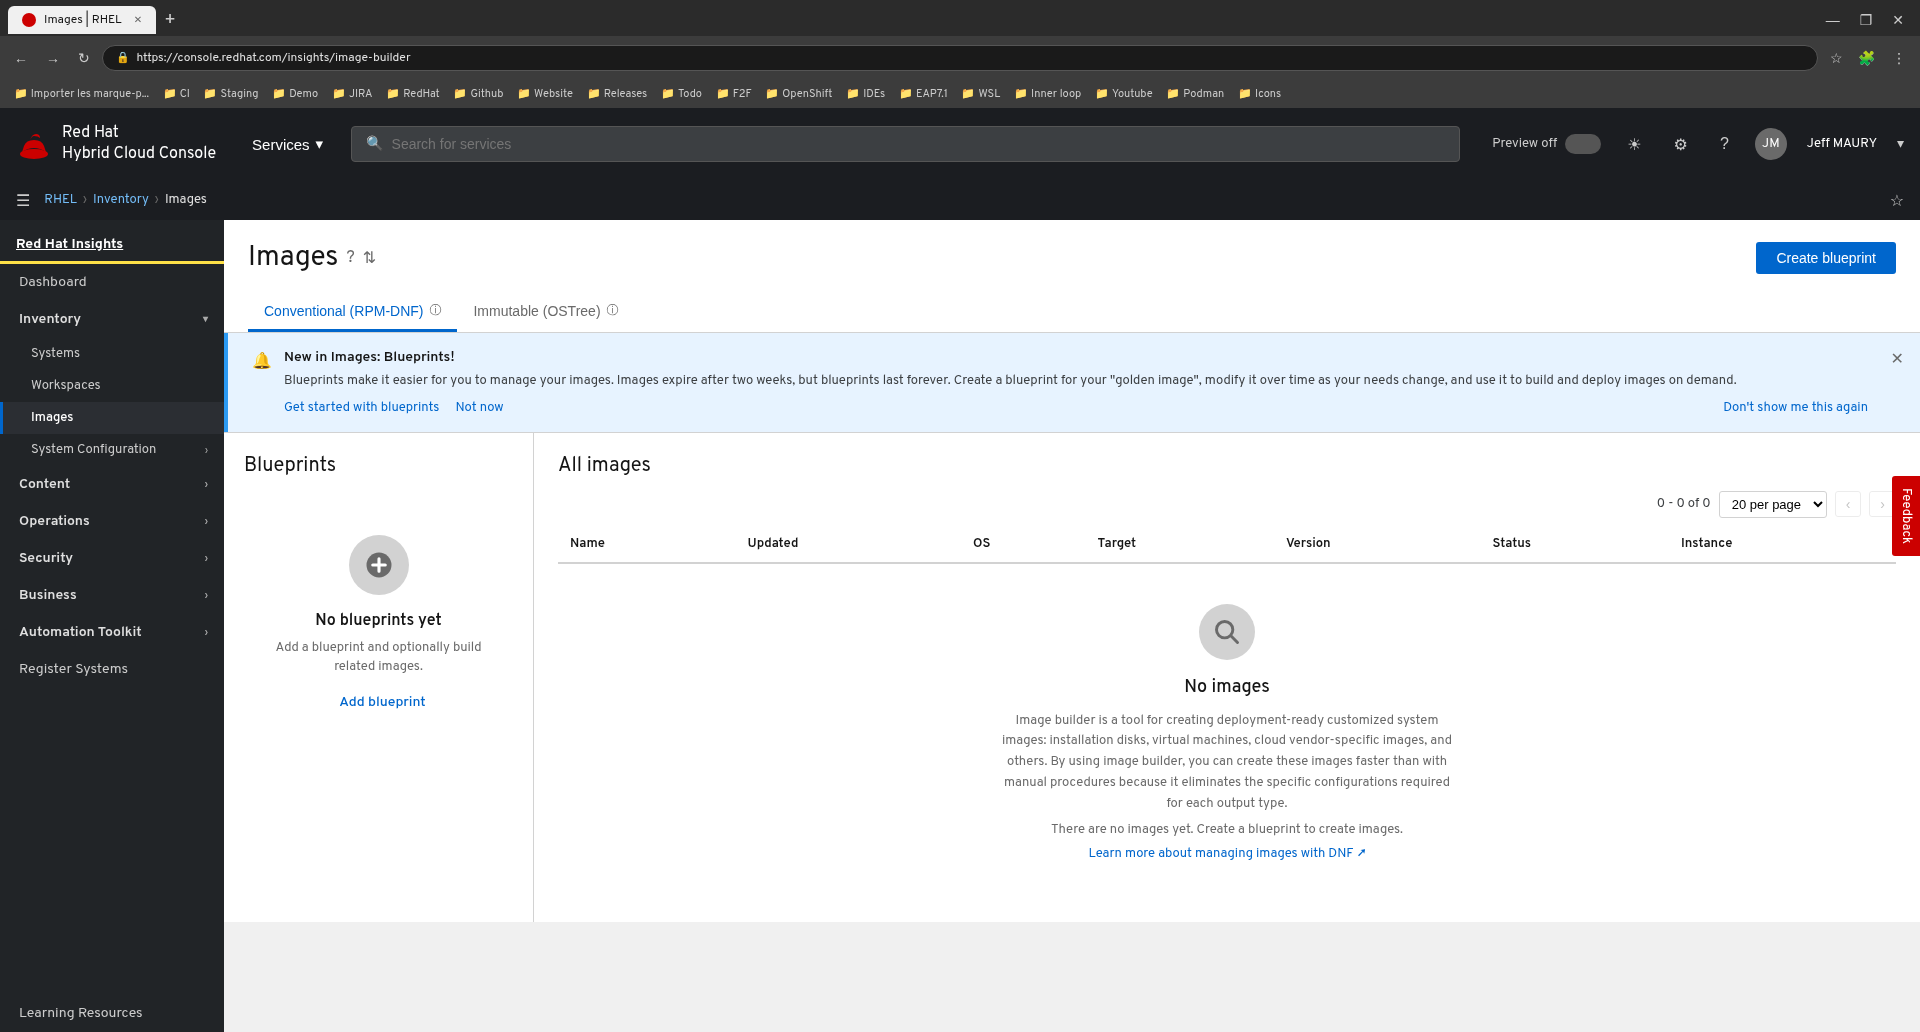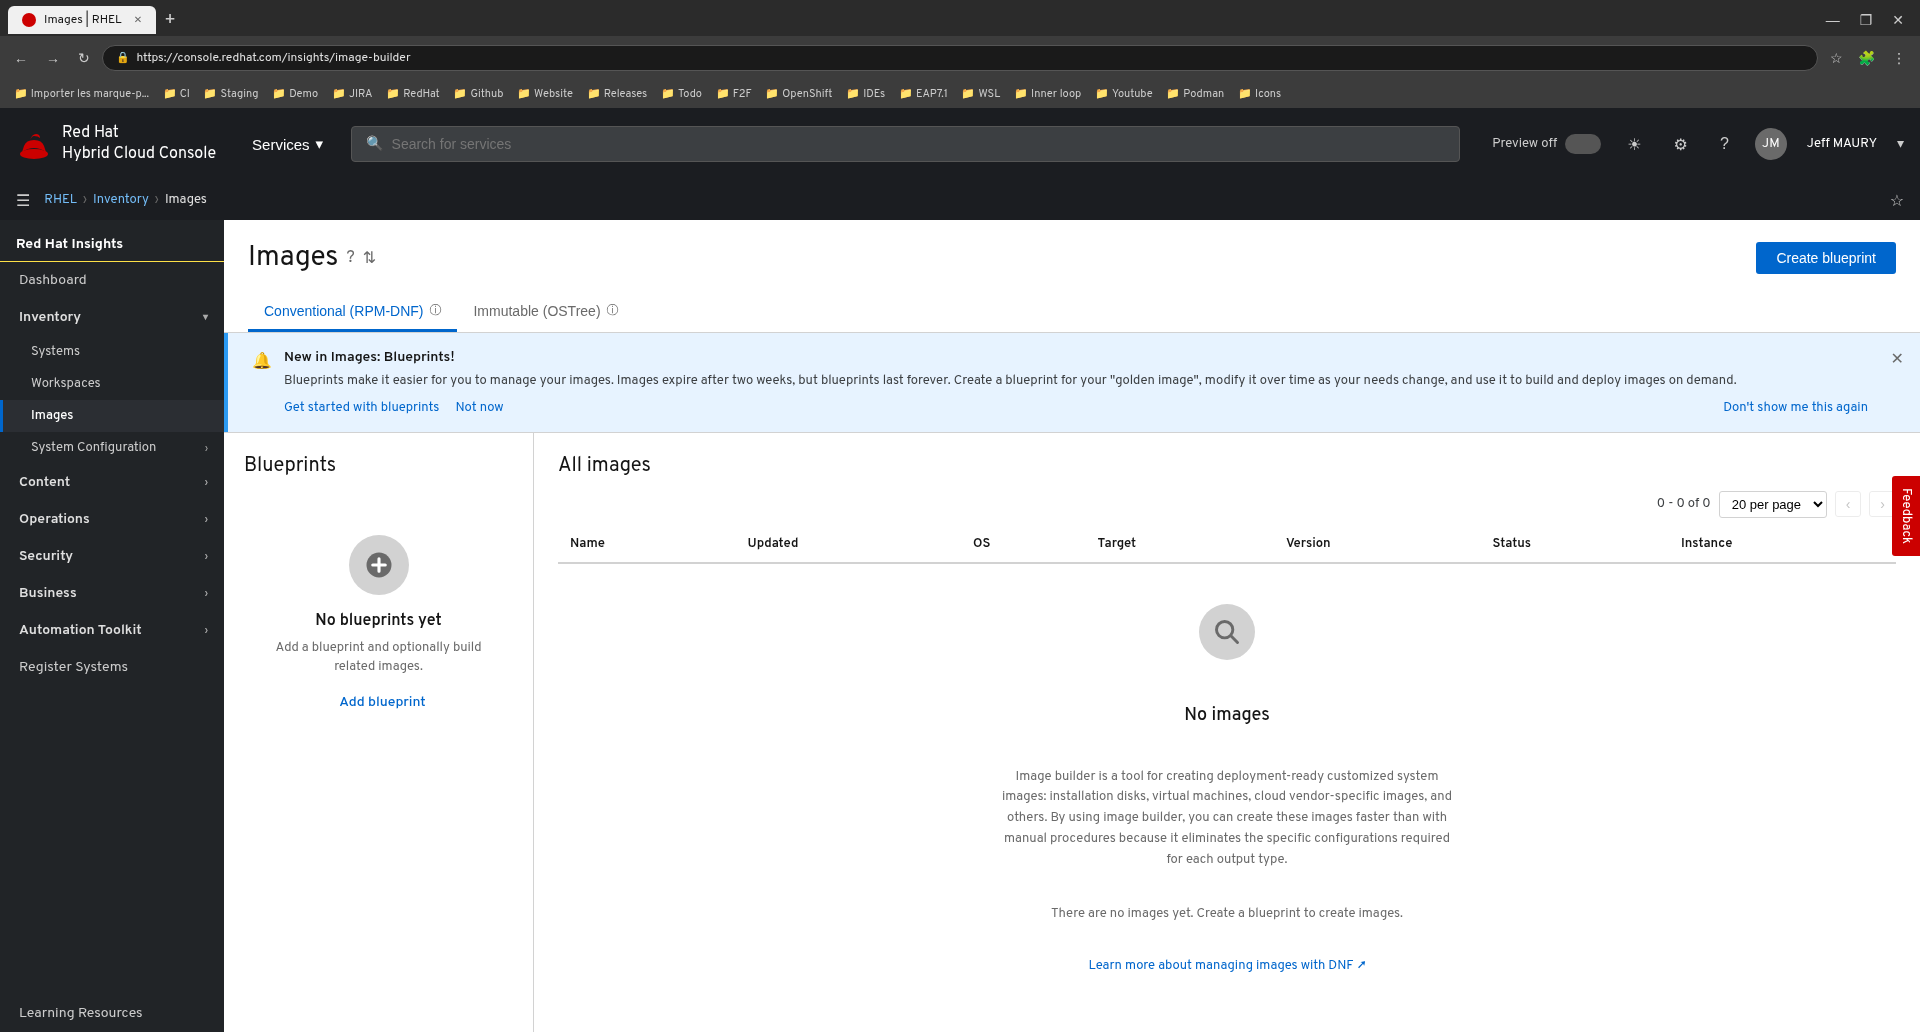--- a/index.html
+++ b/index.html
@@ -45,21 +45,21 @@
     .breadcrumb-item { color: #73bcf7; cursor: pointer; }
     .breadcrumb-separator { color: #666; }
     .breadcrumb-current { color: #e0e0e0; }
     .hamburger-btn { background: none; border: none; color: #ccc; font-size: 16px; cursor: pointer; padding: 4px 8px 4px 0; }
 
     
     .main-layout { display: flex; flex: 1; overflow: hidden; }
 
     
     .sidebar { width: 224px; background: #212427; color: #e0e0e0; flex-shrink: 0; overflow-y: auto; display: flex; flex-direction: column; }
-    .sidebar-app-name { padding: 16px 16px 8px; font-size: 14px; font-weight: 700; color: white; border-bottom: 1px solid #fde047; }
+    .sidebar-app-name { padding: 16px 16px 8px; font-size: 14px; font-weight: 700; color: white; border-bottom: 3px solid #fde047; text-decoration: underline; }
     .sidebar-item { display: flex; align-items: center; justify-content: space-between; padding: 10px 16px; cursor: pointer; font-size: 14px; color: #ccc; border-left: 3px solid transparent; }
     .sidebar-item.section-header { font-weight: 600; color: #e0e0e0; }
     .sidebar-chevron { font-size: 10px; color: #aaa; }
     .sidebar-sub-item { padding: 8px 16px 8px 28px; cursor: pointer; font-size: 13px; color: #ccc; border-left: 3px solid transparent; display: flex; align-items: center; }
     .sidebar-sub-item.active { background: #2b2e33; color: white; border-left-color: #06c; font-weight: 500; }
     .sidebar-spacer { flex: 1; }
 
     
     .content-area { flex: 1; background: #f0f0f0; overflow-y: auto; padding: 0; }
     .page-header { background: white; padding: 20px 24px 0; border-bottom: 1px solid #d2d2d2; }
@@ -108,21 +108,21 @@
     .pagination-info { font-size: 13px; color: #3c3f42; }
     .pagination-select { background: white; border: 1px solid #d2d2d2; border-radius: 3px; padding: 4px 8px; font-size: 13px; cursor: pointer; }
     .pagination-btn { background: none; border: 1px solid #d2d2d2; border-radius: 3px; padding: 4px 10px; cursor: pointer; color: #6a6a6a; font-size: 14px; }
     .pagination-btn:disabled { opacity: 0.4; cursor: not-allowed; }
 
     
     .images-table { width: 100%; border-collapse: collapse; }
     .images-table th { text-align: left; padding: 10px 12px; font-size: 13px; font-weight: 600; color: #151515; border-bottom: 2px solid #d2d2d2; background: white; }
 
     
-    .no-images-state { display: flex; flex-direction: column; align-items: center; padding: 40px 20px; text-align: center; gap: 28px; }
+    .no-images-state { display: flex; flex-direction: column; align-items: center; padding: 40px 20px; text-align: center; }
     .search-empty-icon { width: 56px; height: 56px; border-radius: 50%; background: #d2d2d2; display: flex; align-items: center; justify-content: center; margin-bottom: 16px; }
     .search-empty-icon svg { width: 28px; height: 28px; fill: #6a6a6a; }
     .no-images-title { font-size: 18px; font-weight: 500; color: #151515; margin-bottom: 12px; }
     .no-images-text { font-size: 13px; color: #6a6a6a; line-height: 1.6; max-width: 460px; margin-bottom: 8px; }
     .no-images-text2 { font-size: 13px; color: #6a6a6a; margin-bottom: 8px; }
     .no-images-link { color: #06c; font-size: 13px; cursor: pointer; text-decoration: none; display: inline-flex; align-items: center; gap: 4px; }
 
     
     .feedback-tab { position: fixed; right: 0; top: 50%; transform: translateY(-50%); background: #cc0000; color: white; writing-mode: vertical-rl; text-orientation: mixed; padding: 12px 6px; font-size: 13px; cursor: pointer; border-radius: 3px 0 0 3px; z-index: 100; }
     

